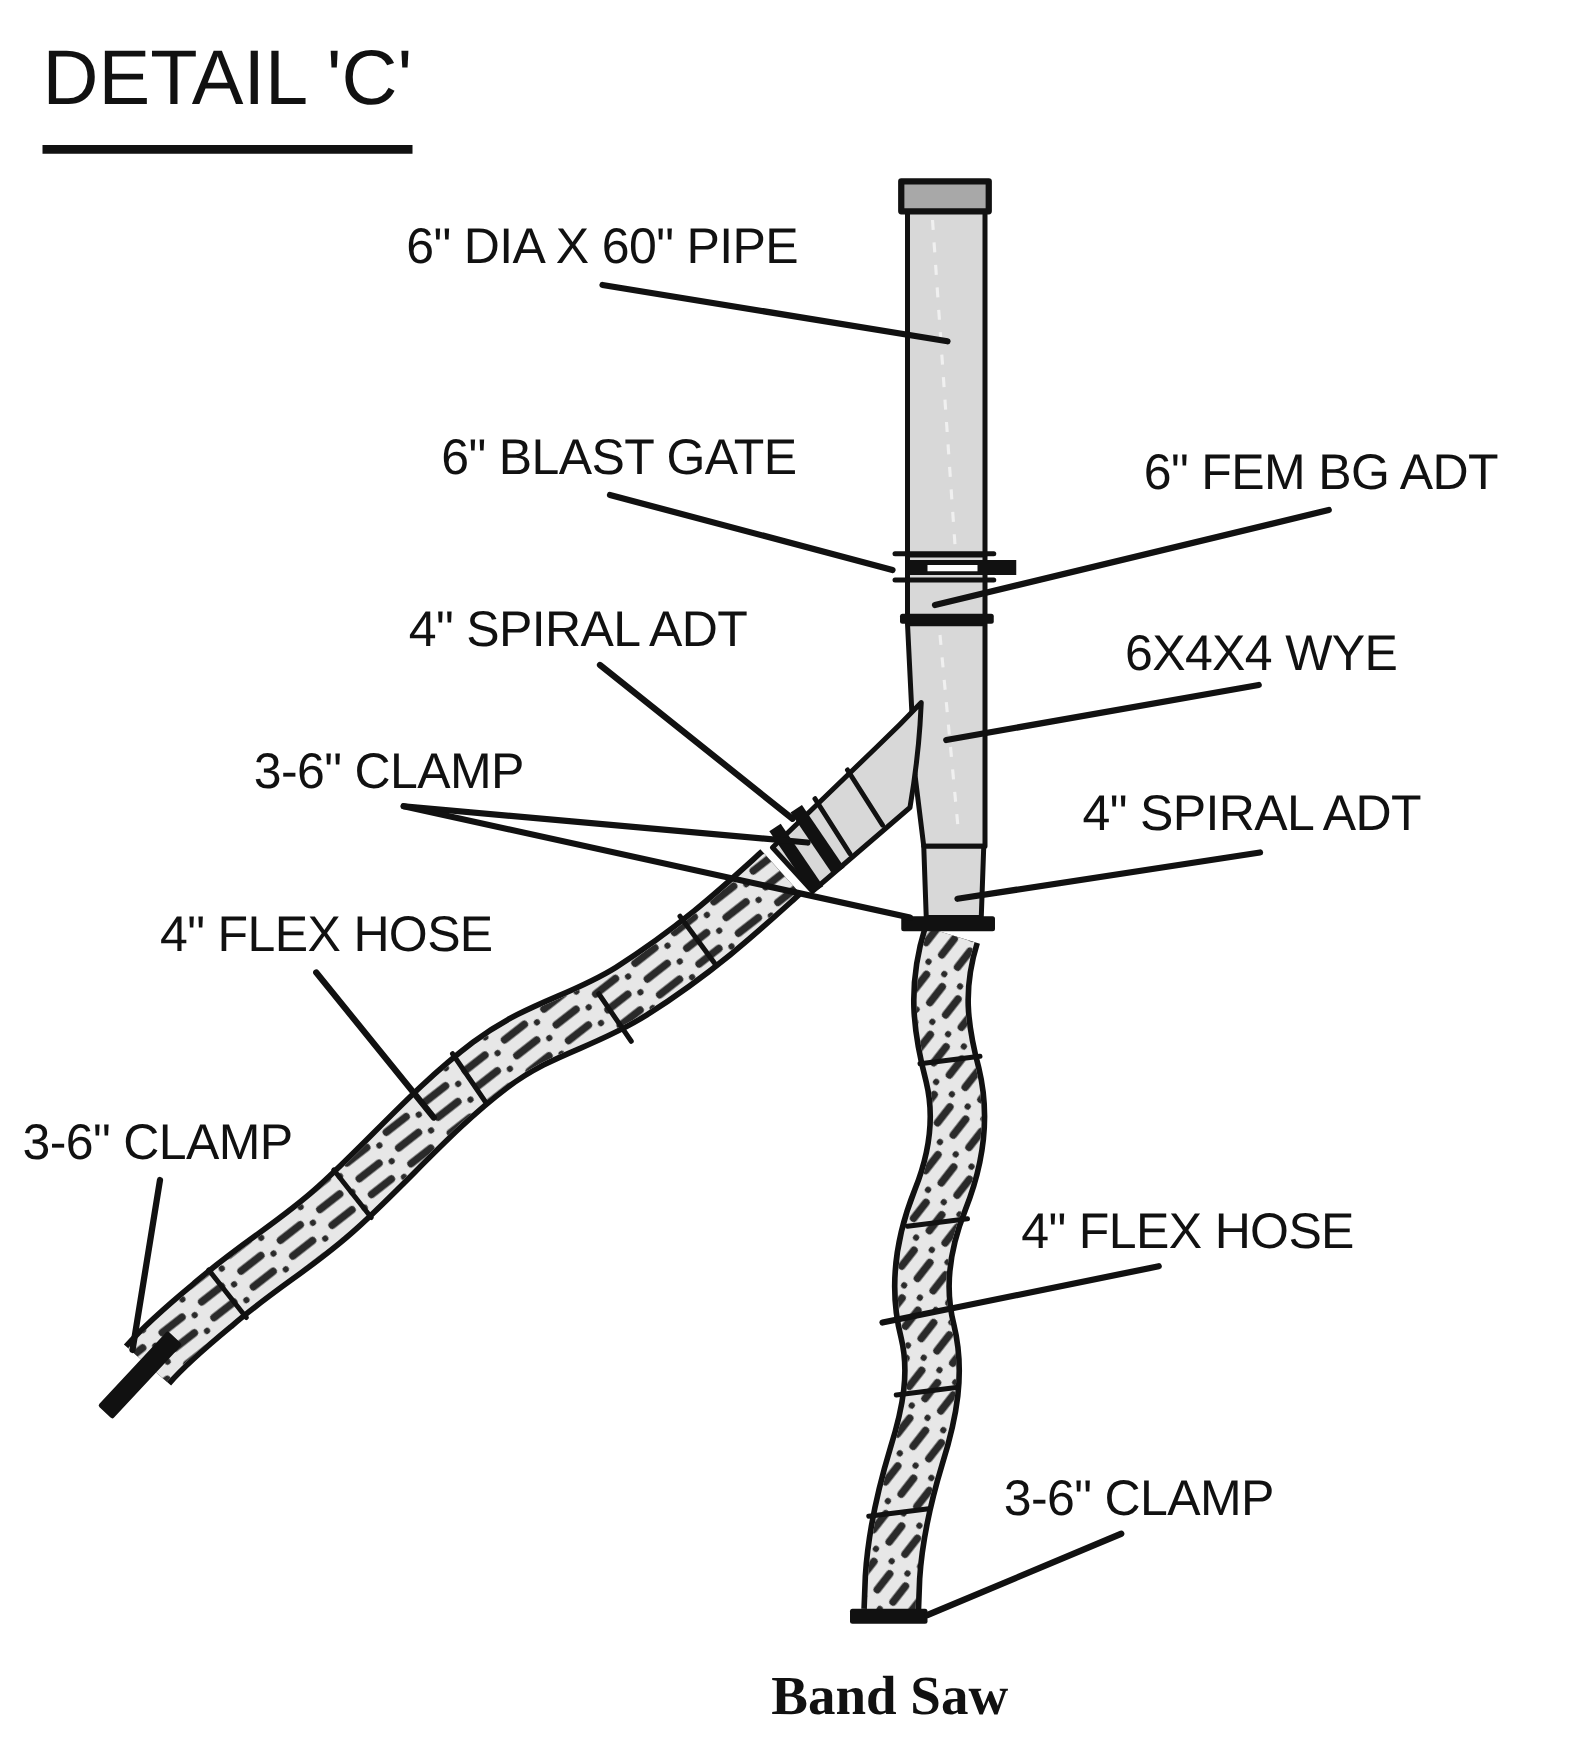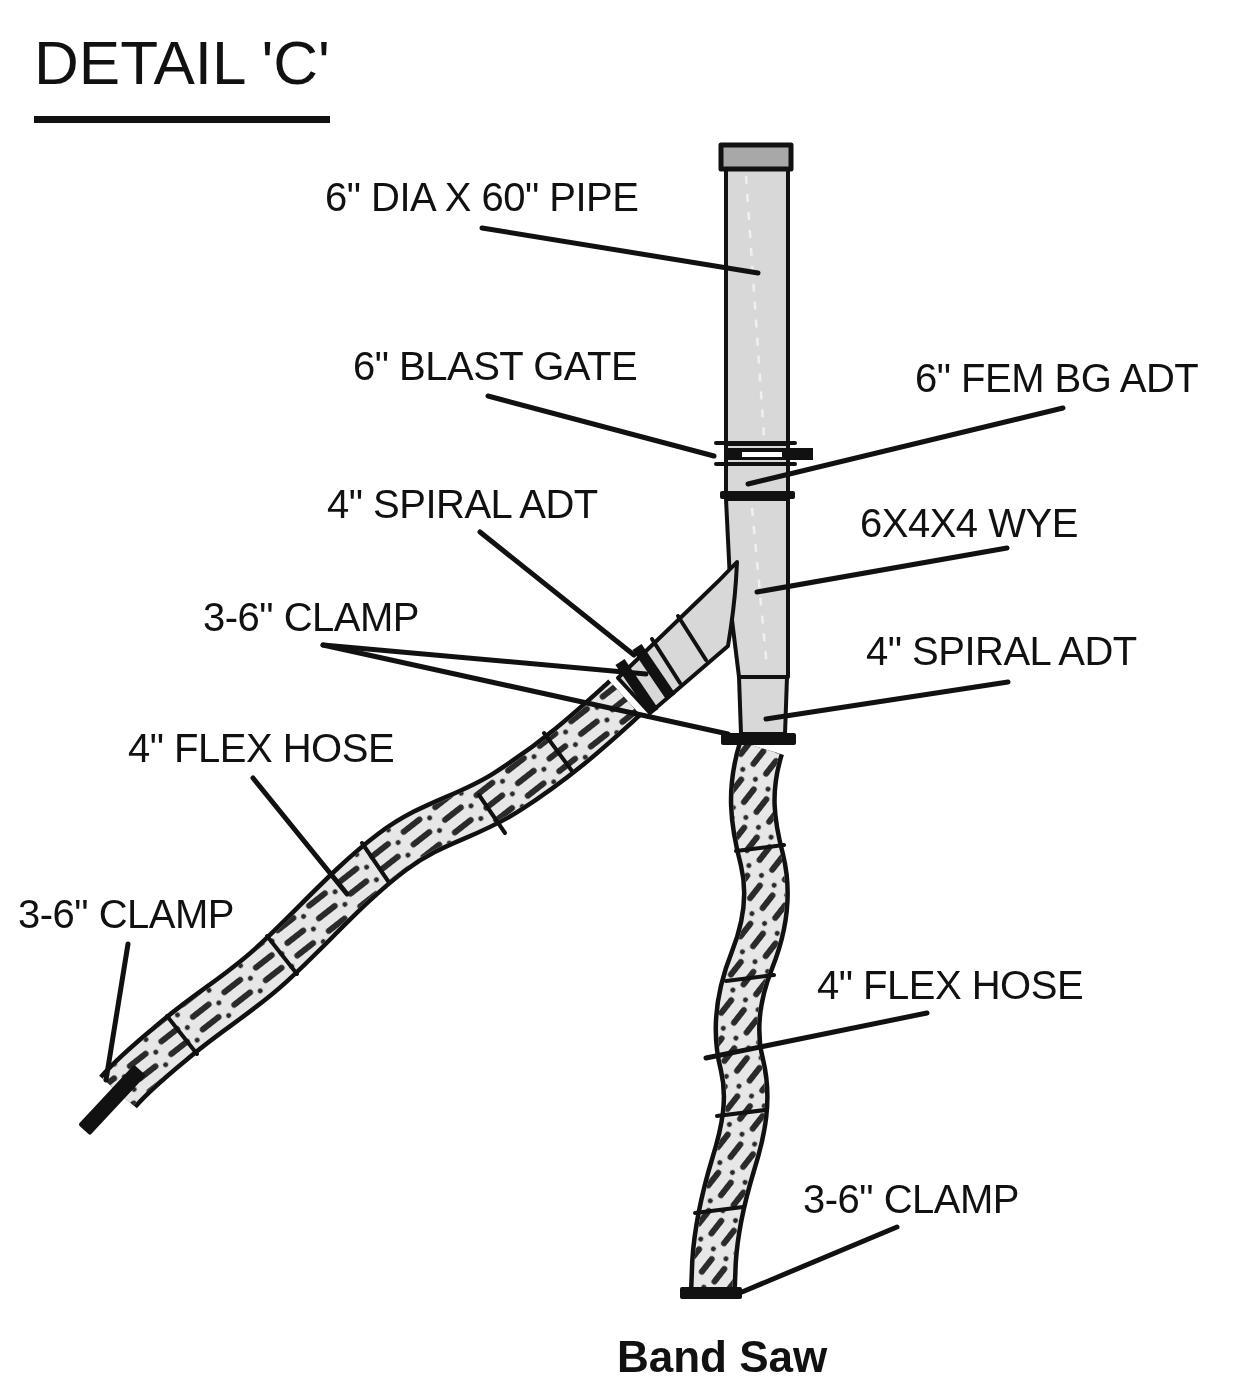--- a/index.html
+++ b/index.html
@@ -16,21 +16,21 @@
     font-family:"Liberation Sans",sans-serif;color:var(--label-color);overflow:hidden;
   }
   .canvas svg{position:absolute;left:0;top:0;}
   .lbl{
     position:absolute;white-space:nowrap;font-size:40px;line-height:1.05;
     letter-spacing:-0.5px;color:var(--label-color);
   }
   .lbl.title{
     font-size:62px;letter-spacing:0;padding-bottom:21px;border-bottom:7px solid var(--label-color);
   }
-  .lbl.equipment{font-size:44px;font-weight:bold;letter-spacing:0;}
+  .lbl.equipment{font-size:44px;font-weight:bold;letter-spacing:0;font-family:Liberation Serif, serif;}
   
   .shape-pipe{fill:var(--pipe-fill);stroke:var(--outline);stroke-width:4;stroke-linejoin:round;}
   .shape-cap{fill:var(--cap-fill);stroke:var(--outline);stroke-width:5;stroke-linejoin:round;}
   .ln{stroke:var(--outline);stroke-width:4;fill:none;stroke-linecap:round;}
   .ln-band{stroke:var(--outline);stroke-width:11;fill:none;stroke-linecap:butt;}
   .solid{fill:var(--outline);stroke:none;}
   .leader{stroke:var(--outline);stroke-width:5;fill:none;stroke-linecap:round;}
   .hose-outer{stroke:var(--outline);stroke-width:50;fill:none;}
   .hose-inner{stroke:var(--hose-fill);stroke-width:41;fill:none;}
   .hose-outer-r{stroke:var(--outline);stroke-width:48;fill:none;}
@@ -132,21 +132,21 @@
       <path class="leader" d="M927,1013 L706,1058"></path>
       <path class="leader" d="M897,1227 L742,1292"></path>
     </g>
   </svg>
 
   <div class="lbl title" style="left:34px;top:30px">DETAIL 'C'</div>
   <div class="lbl" style="left:325px;top:176px">6" DIA X 60" PIPE</div>
   <div class="lbl" style="left:353px;top:345px">6" BLAST GATE</div>
   <div class="lbl" style="left:915px;top:357px">6" FEM BG ADT</div>
   <div class="lbl" style="left:327px;top:483px">4" SPIRAL ADT</div>
-  <div class="lbl" style="left:860px;top:502px">6X4X4 WYE</div>
+  <div class="lbl" style="left:900px;top:502px">6X4X4 WYE</div>
   <div class="lbl" style="left:203px;top:596px">3-6" CLAMP</div>
   <div class="lbl" style="left:866px;top:630px">4" SPIRAL ADT</div>
   <div class="lbl" style="left:128px;top:727px">4" FLEX HOSE</div>
   <div class="lbl" style="left:18px;top:893px">3-6" CLAMP</div>
   <div class="lbl" style="left:817px;top:964px">4" FLEX HOSE</div>
   <div class="lbl" style="left:803px;top:1178px">3-6" CLAMP</div>
   <div class="lbl equipment" style="left:617px;top:1334px">Band Saw</div>
 </div>
 
 </body></html>

